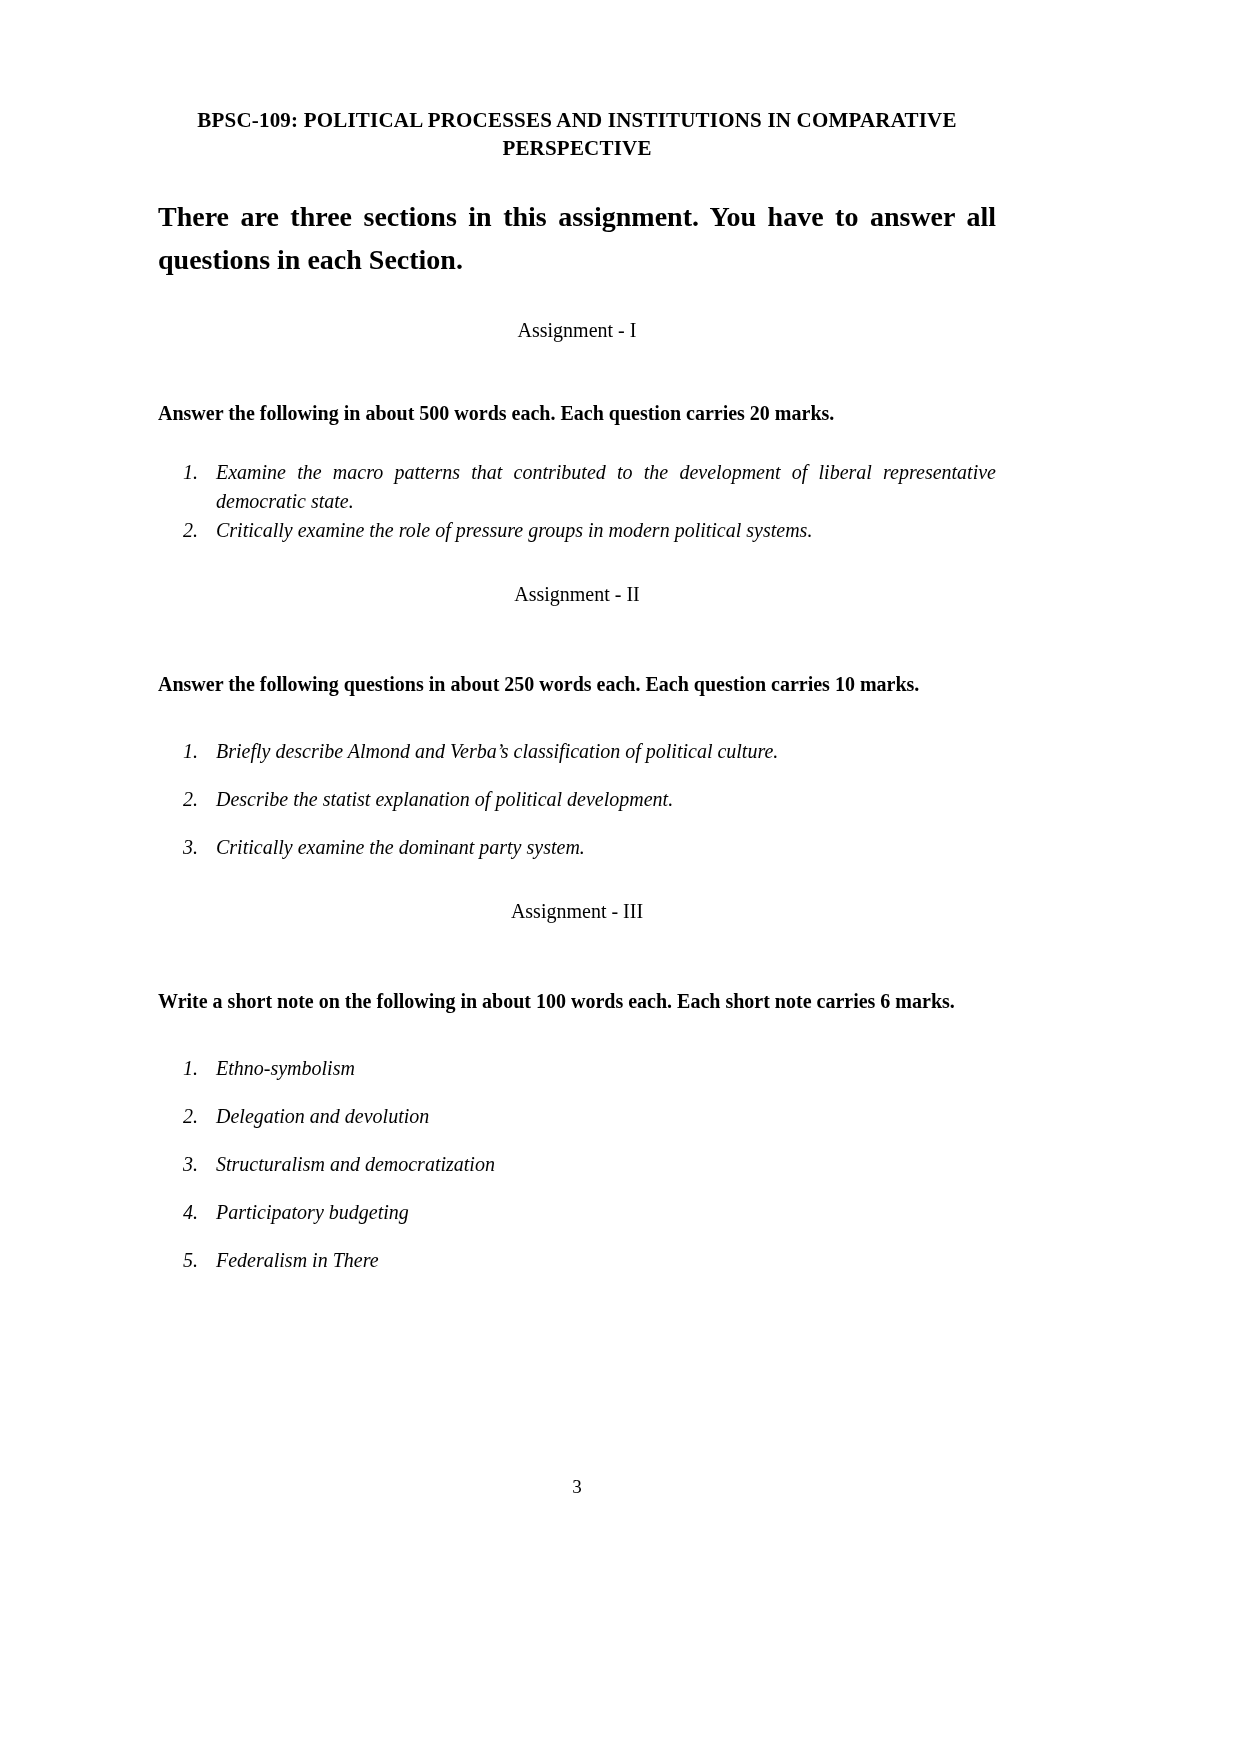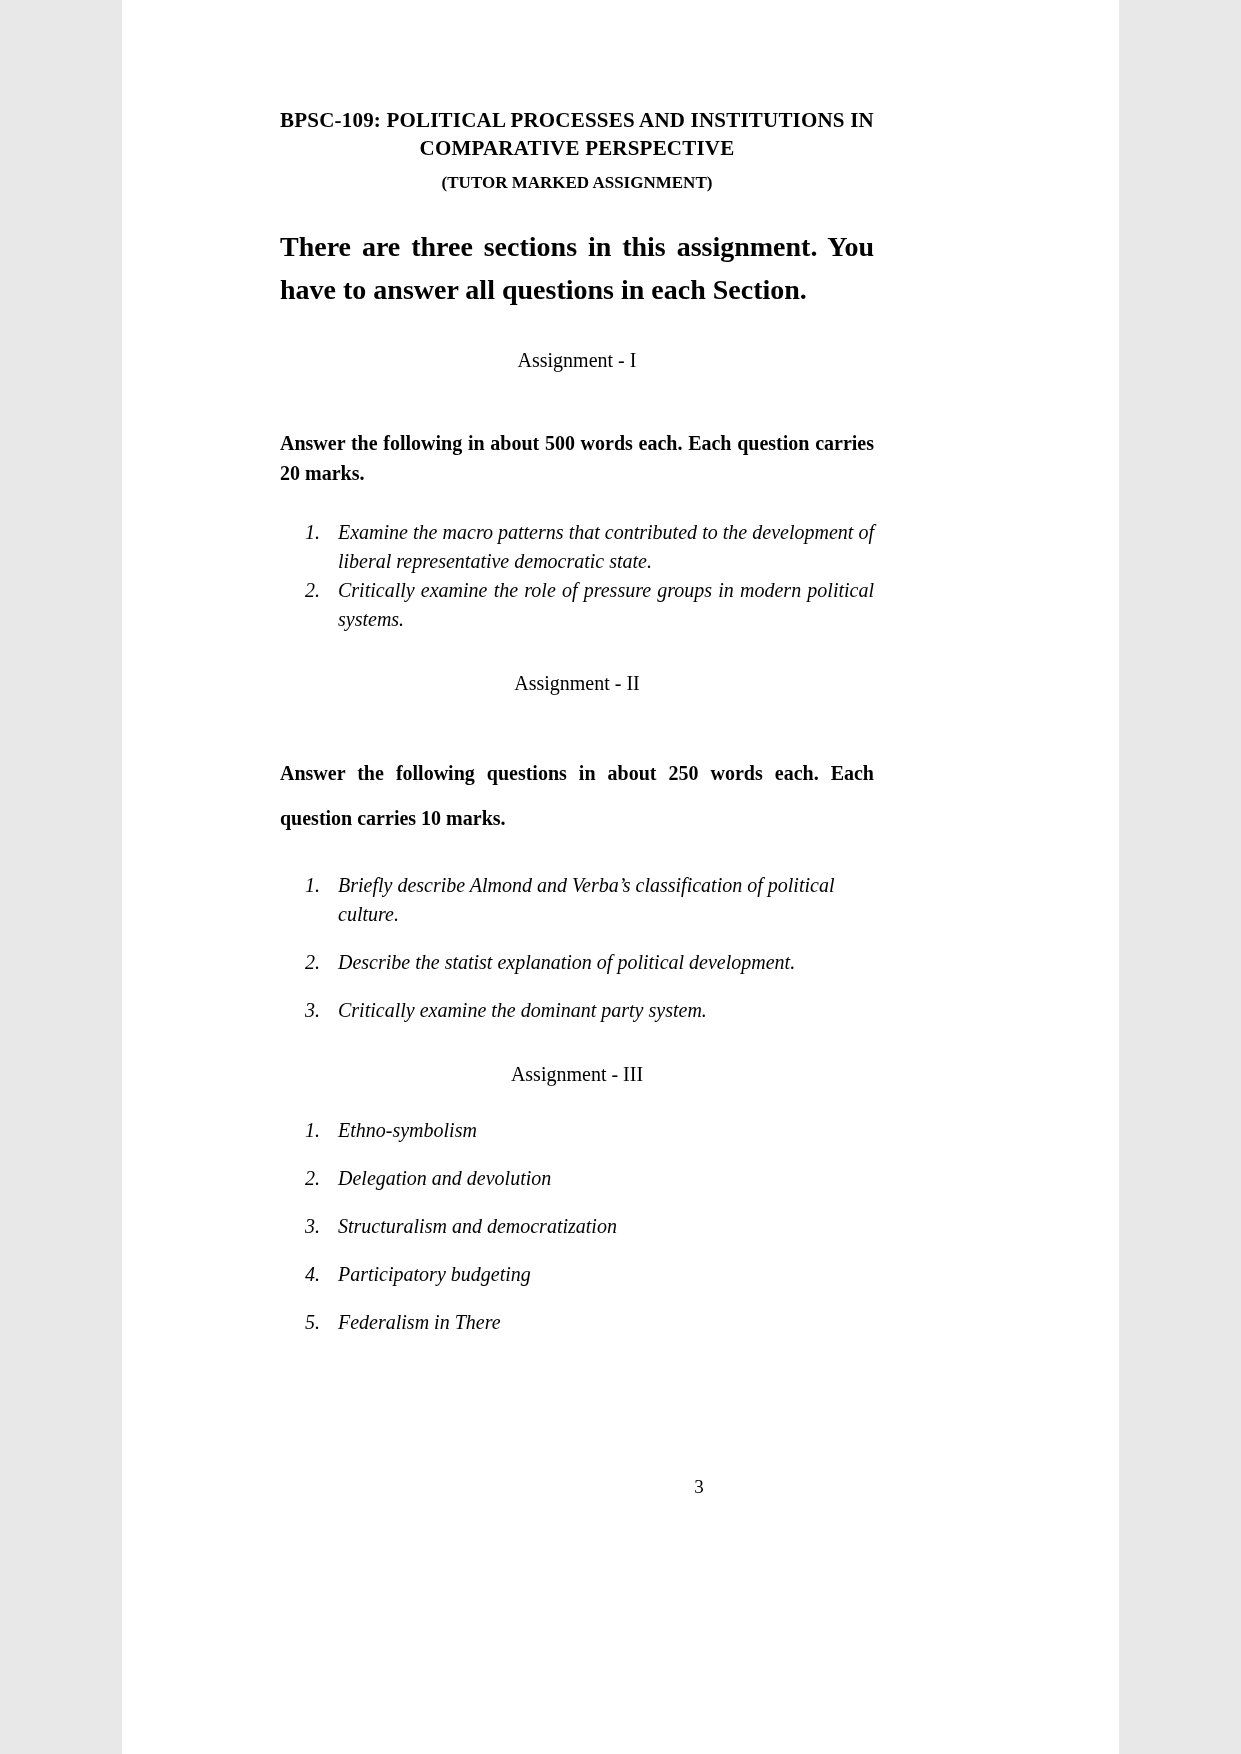--- a/index.html
+++ b/index.html
@@ -1,18 +1,18 @@
 <!DOCTYPE html>
 <html><head>
 <meta charset="utf-8">
 <style>
   * { margin: 0; padding: 0; box-sizing: border-box; }
   html, body { background: #e8e8e8; }
   .page {
-    width: 997px;
+    width: 1241px;
     height: 1754px;
     margin: 0 auto;
     background: #ffffff;
     position: relative;
     font-family: "Liberation Serif", serif;
     color: #000000;
   }
   .content {
     padding: 106px 245px 0 158px;
   }
@@ -95,41 +95,41 @@
     font-size: 19px;
   }
 </style>
 </head>
 <body>
 
 <div class="page">
   <div class="content">
 
     <h1 class="doc-title">BPSC-109: POLITICAL PROCESSES AND INSTITUTIONS IN COMPARATIVE PERSPECTIVE</h1>
-    <h2 class="doc-subtitle">(TUTOR MARKED ASSIGNMENT)</h2>
 
 
     <p class="intro">There are three sections in this assignment. You have to answer all questions in each Section.</p>
 
     <h3 class="section-heading">Assignment - I</h3>
     <p class="instruction">Answer the following in about 500 words each. Each question carries 20 marks.</p>
     <ol class="qlist">
       <li>Examine the macro patterns that contributed to the development of liberal representative democratic state.</li>
       <li>Critically examine the role of pressure groups in modern political systems.</li>
     </ol>
 
     <h3 class="section-heading">Assignment - II</h3>
     <p class="instruction wide">Answer the following questions in about 250 words each. Each question carries 10 marks.</p>
     <ol class="qlist spaced">
       <li>Briefly describe Almond and Verba’s classification of political culture.</li>
       <li>Describe the statist explanation of political development.</li>
       <li>Critically examine the dominant party system.</li>
     </ol>
 
     <h3 class="section-heading">Assignment - III</h3>
+    <p class="instruction wide">Write a short note on the following in about 100 words each. Each short note carries 6 marks.</p>
     <ol class="qlist spaced">
       <li>Ethno-symbolism</li>
       <li>Delegation and devolution</li>
       <li>Structuralism and democratization</li>
       <li>Participatory budgeting</li>
       <li>Federalism in There</li>
     </ol>
 
   </div>
 

